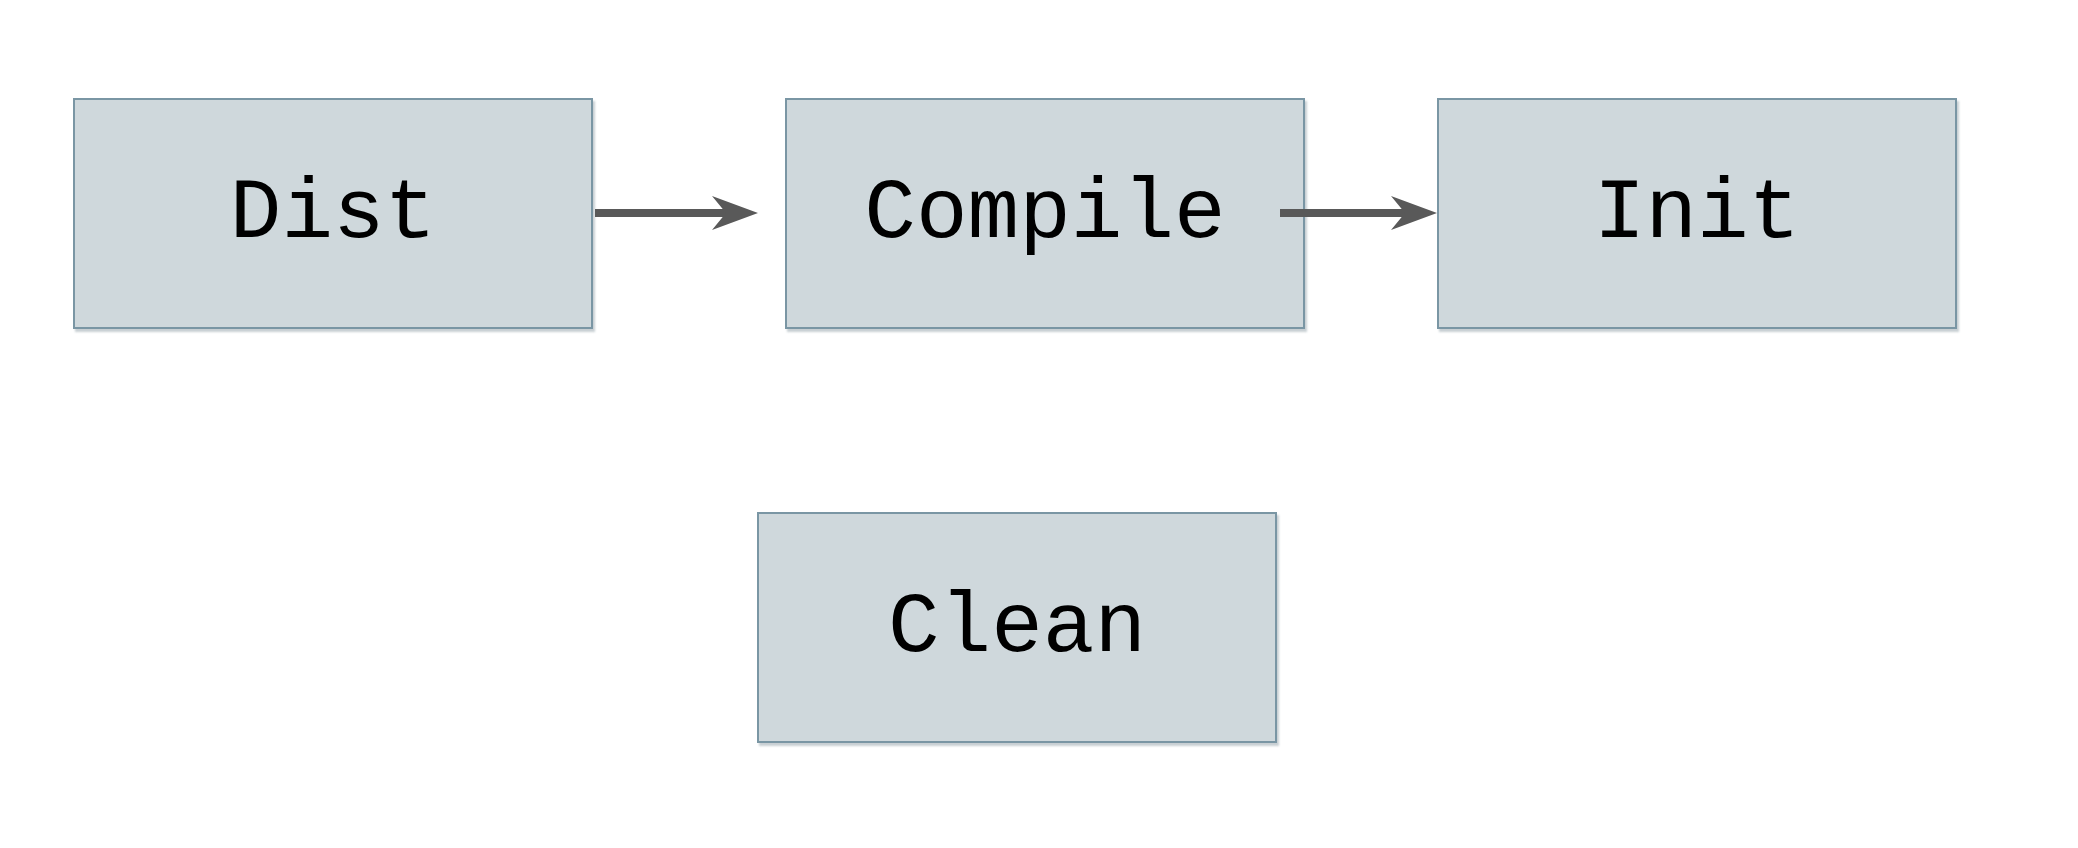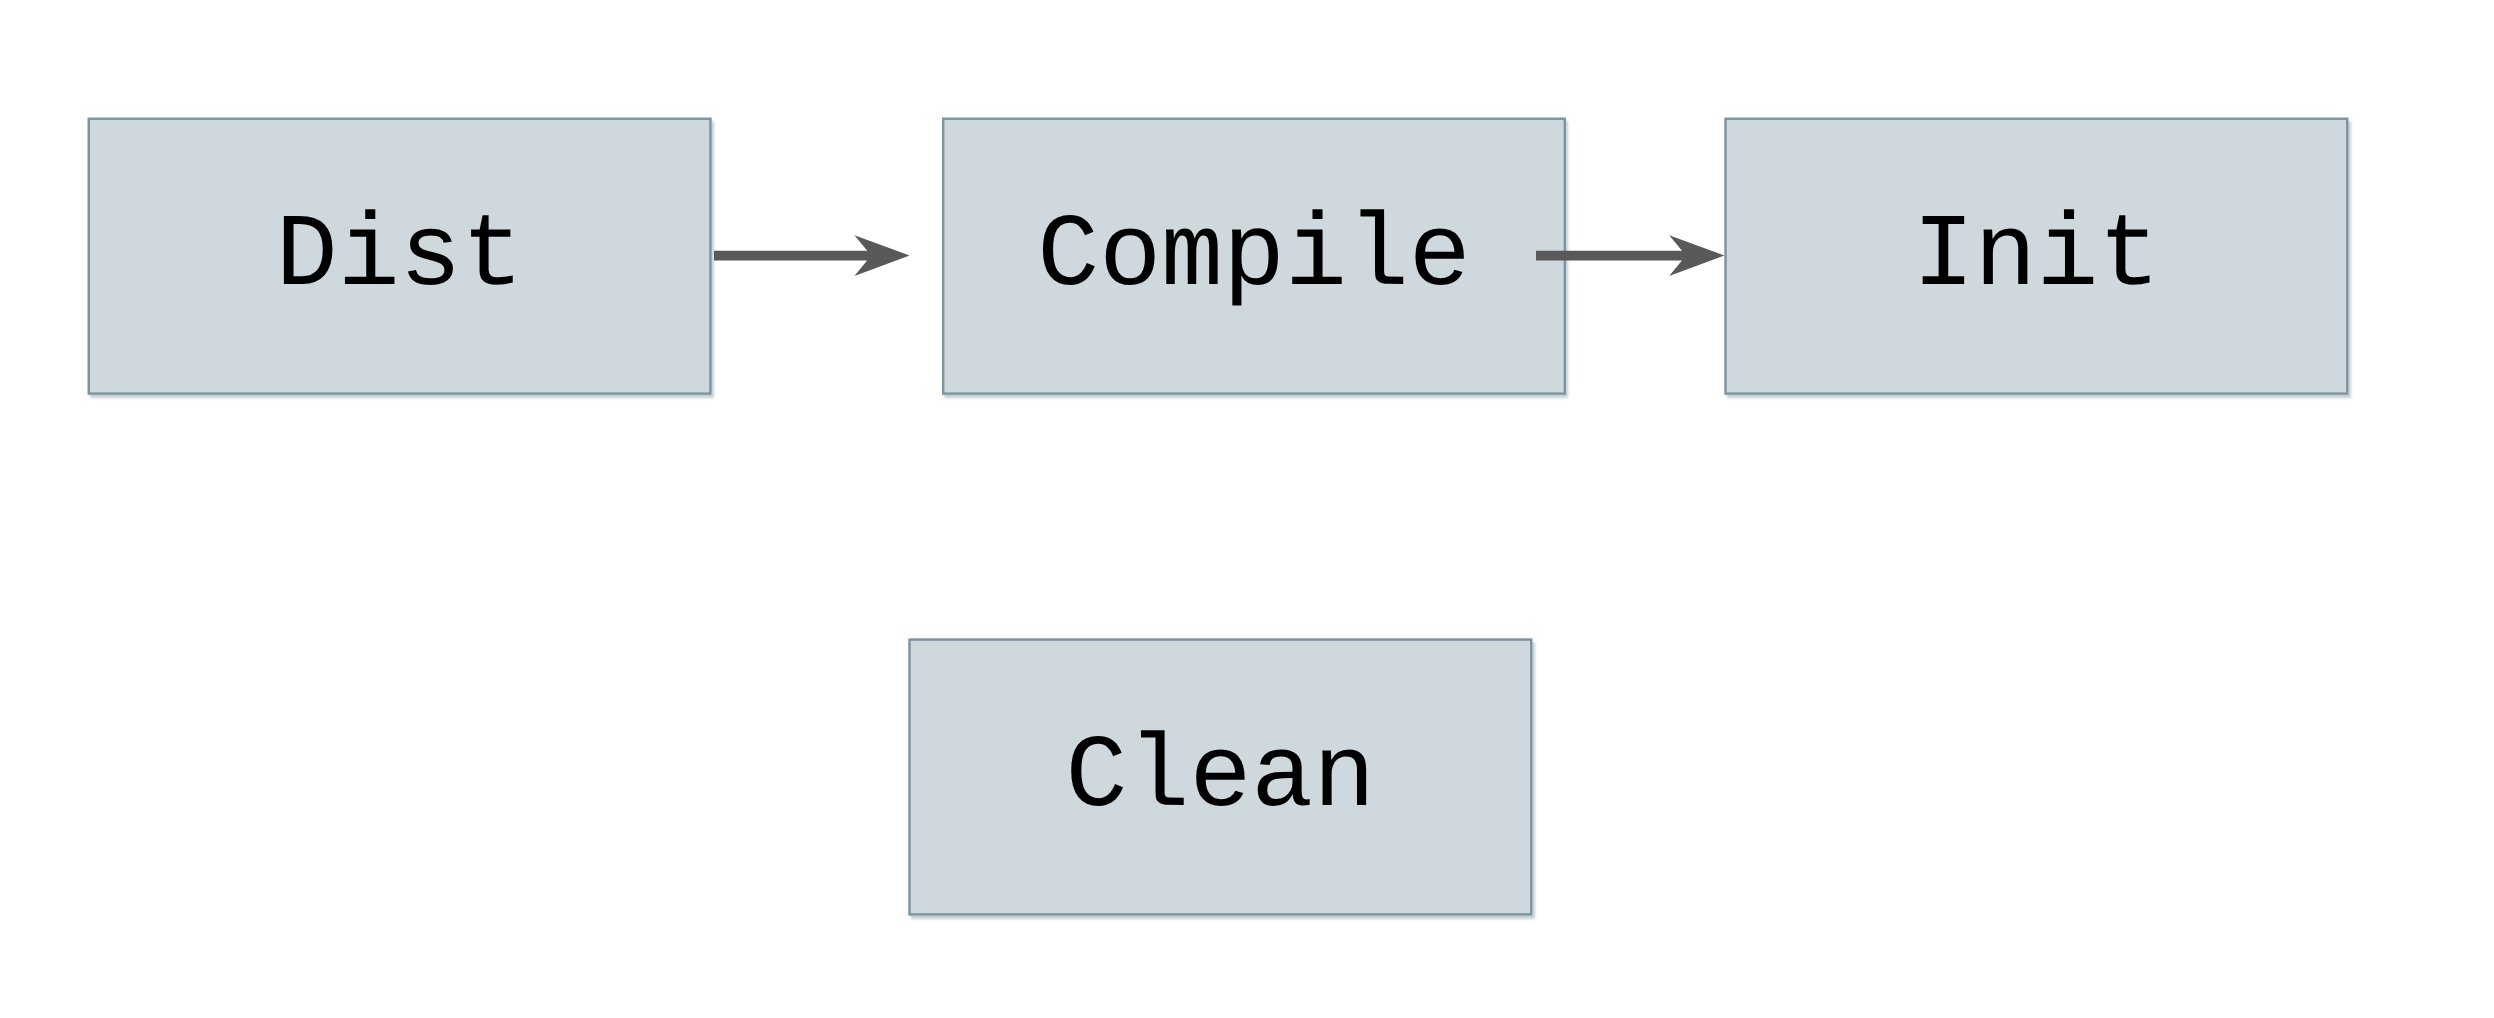--- a/index.html
+++ b/index.html
@@ -31,21 +31,21 @@
   .node-label {
     font-size: 86px;
     line-height: 1;
     color: var(--label-color, #000000);
     letter-spacing: 0px;
     user-select: none;
   }
   #node-dist    { left: 73px;   top: 98px;  }
   #node-compile { left: 758px;  top: 98px; margin-left: 27px;  }
   #node-init    { left: 1437px; top: 98px;  }
-  #node-clean   { left: 757px;  top: 532px; }
+  #node-clean   { left: 757px;  top: 512px; }
 
   .edge {
     position: absolute;
     top: 193px;
     height: 40px;
   }
   #edge-dist-compile { left: 595px;  width: 163px; }
   #edge-compile-init { left: 1280px; width: 157px; }
   .edge svg { display: block; width: 100%; height: 100%; }
   .edge line    { stroke: var(--arrow-color, #595959); stroke-width: 8; }

